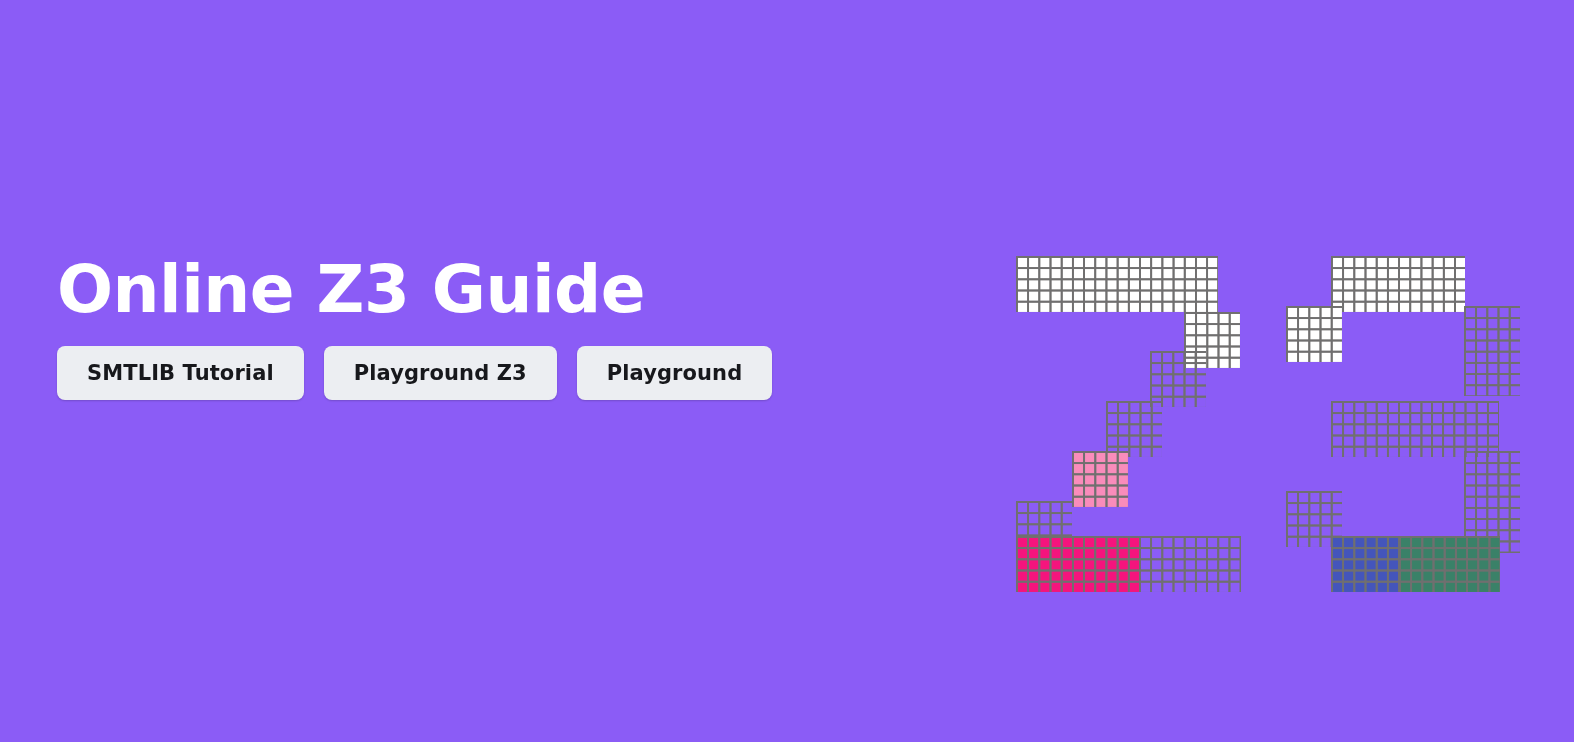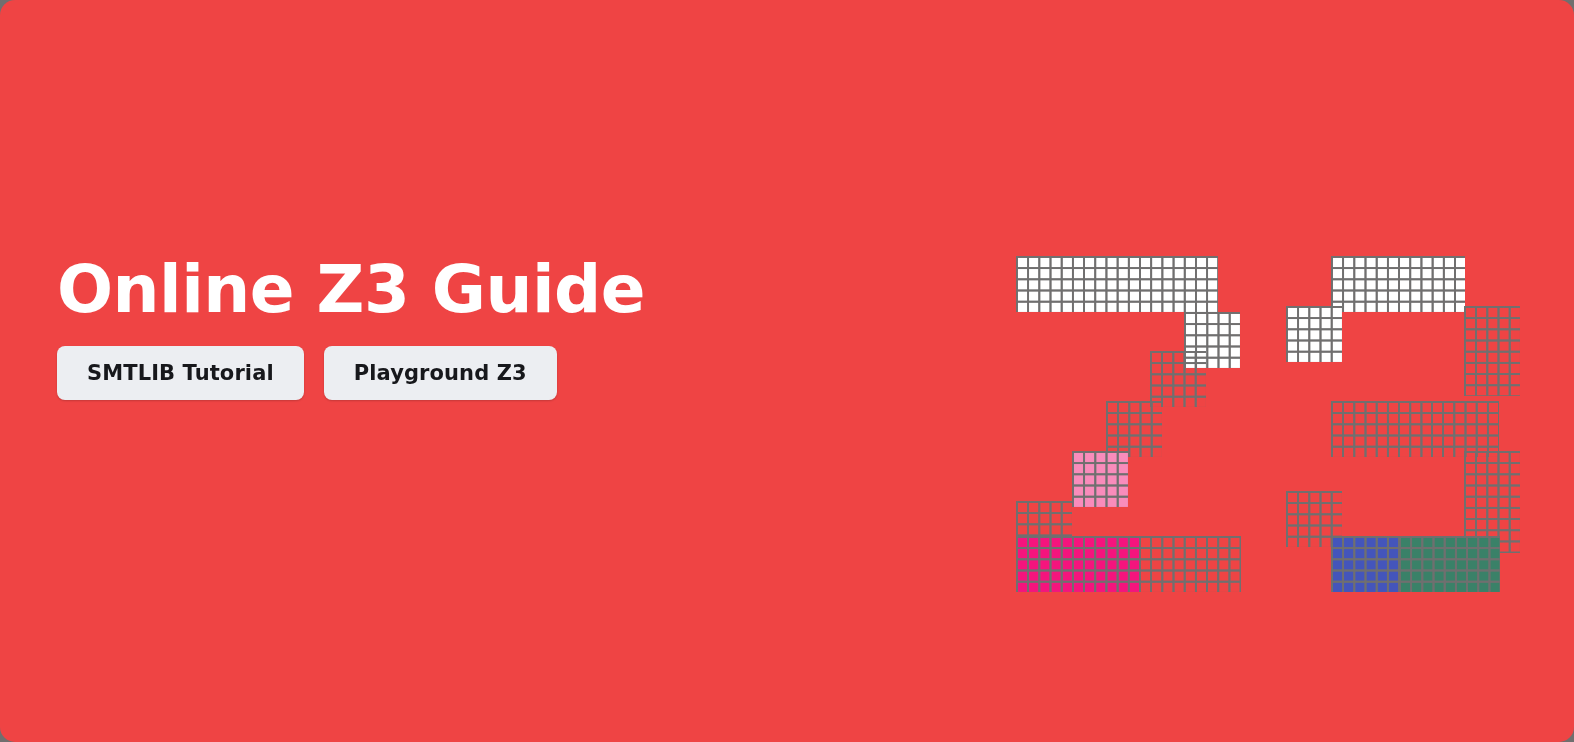--- a/index.html
+++ b/index.html
@@ -12,22 +12,21 @@
     height: 742px;
     background: #706f6f;
     font-family: "Liberation Sans", sans-serif;
     overflow: hidden;
     position: relative;
   }
 
   #hero {
     position: absolute;
     inset: 0;
-    background: #ef4444;
-    border-radius: 15px;
+    background: #8b5cf6;
   }
 
   
   #hero-left {
     position: absolute;
     left: 57px;
     top: 255px;
     width: 920px;
   }
 
@@ -110,20 +109,21 @@
 <body>
 
 <div id="hero">
 
   <div id="hero-left">
     <h1 id="page-title">Online Z3 Guide</h1>
 
     <div id="cta-row">
       <button class="cta-button">SMTLIB Tutorial</button>
       <button class="cta-button">Playground Z3</button>
+      <button class="cta-button">Playground</button>
     </div>
   </div>
 
   <div id="logo-wrap">
     <div class="glyph" id="glyph-seven">
         <div class="block" style="left: 0px; top: 0px; width: 202px; height: 56px; background-color: rgb(255, 255, 255);"></div>
         <div class="block" style="left: 168px; top: 56px; width: 56px; height: 56px; background-color: rgb(255, 255, 255);"></div>
         <div class="block" style="left: 134px; top: 95px; width: 56px; height: 56px;"></div>
         <div class="block" style="left: 90px; top: 145px; width: 56px; height: 56px;"></div>
         <div class="block" style="left: 56px; top: 195px; width: 56px; height: 56px; background-color: rgb(249, 140, 187);"></div>

